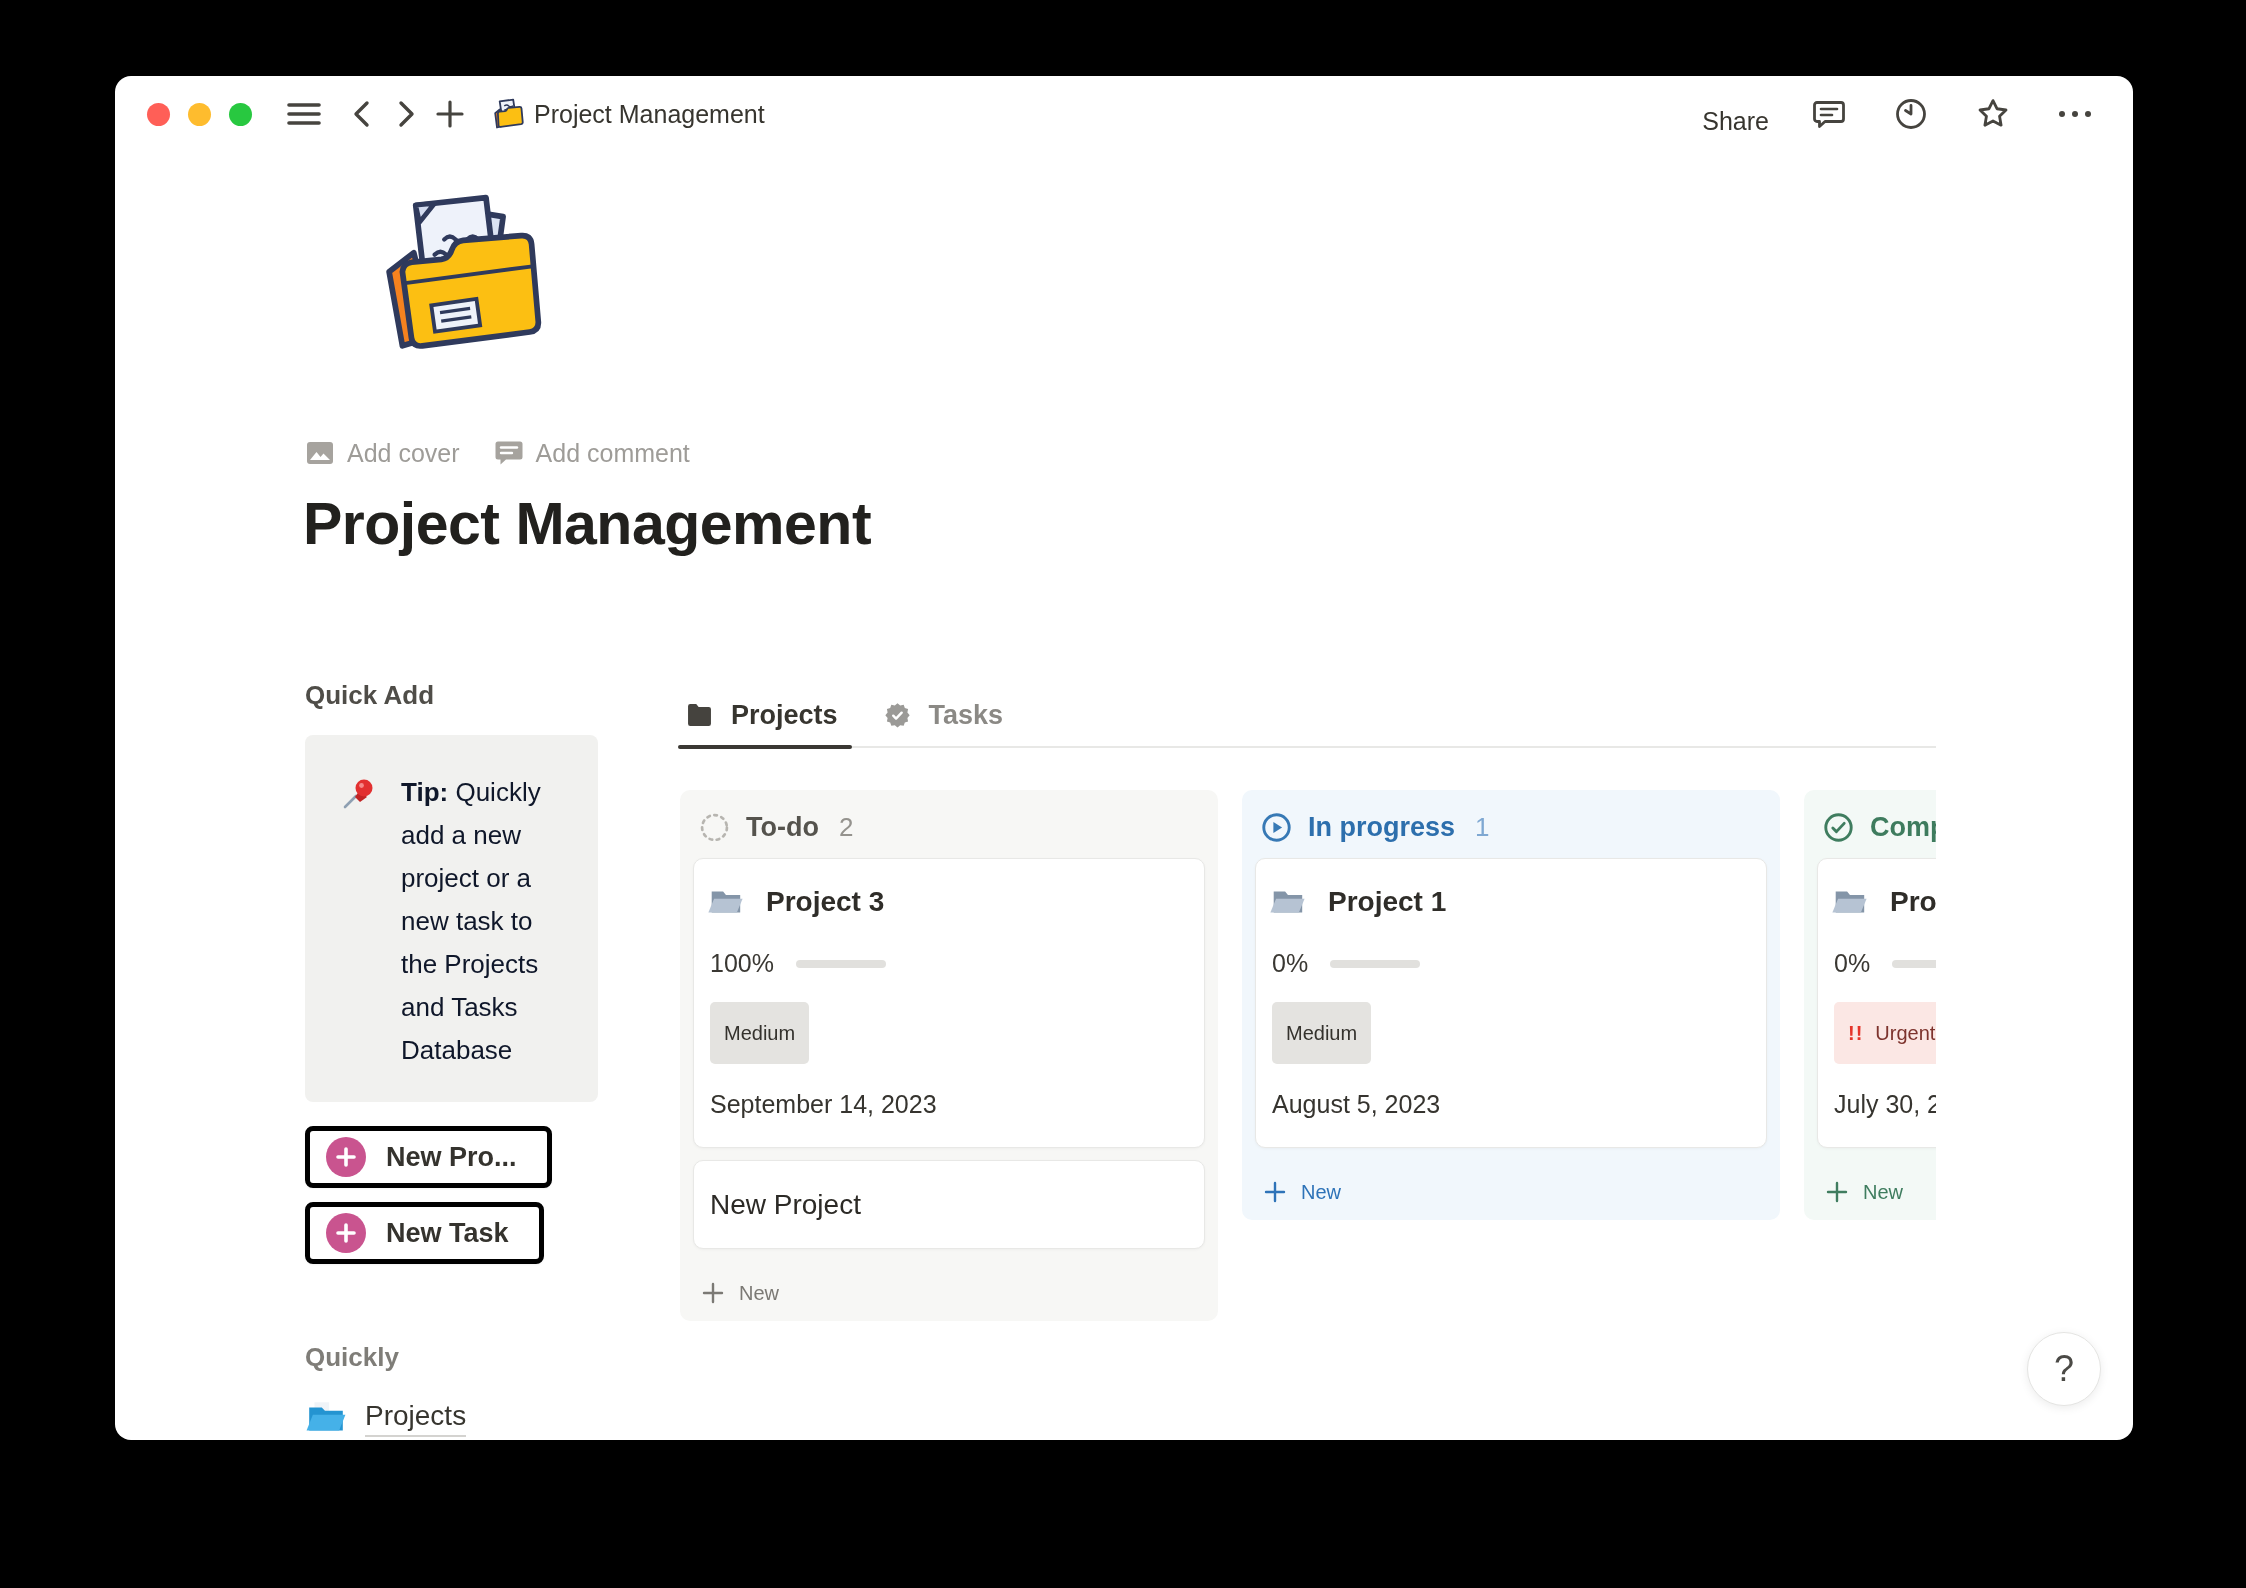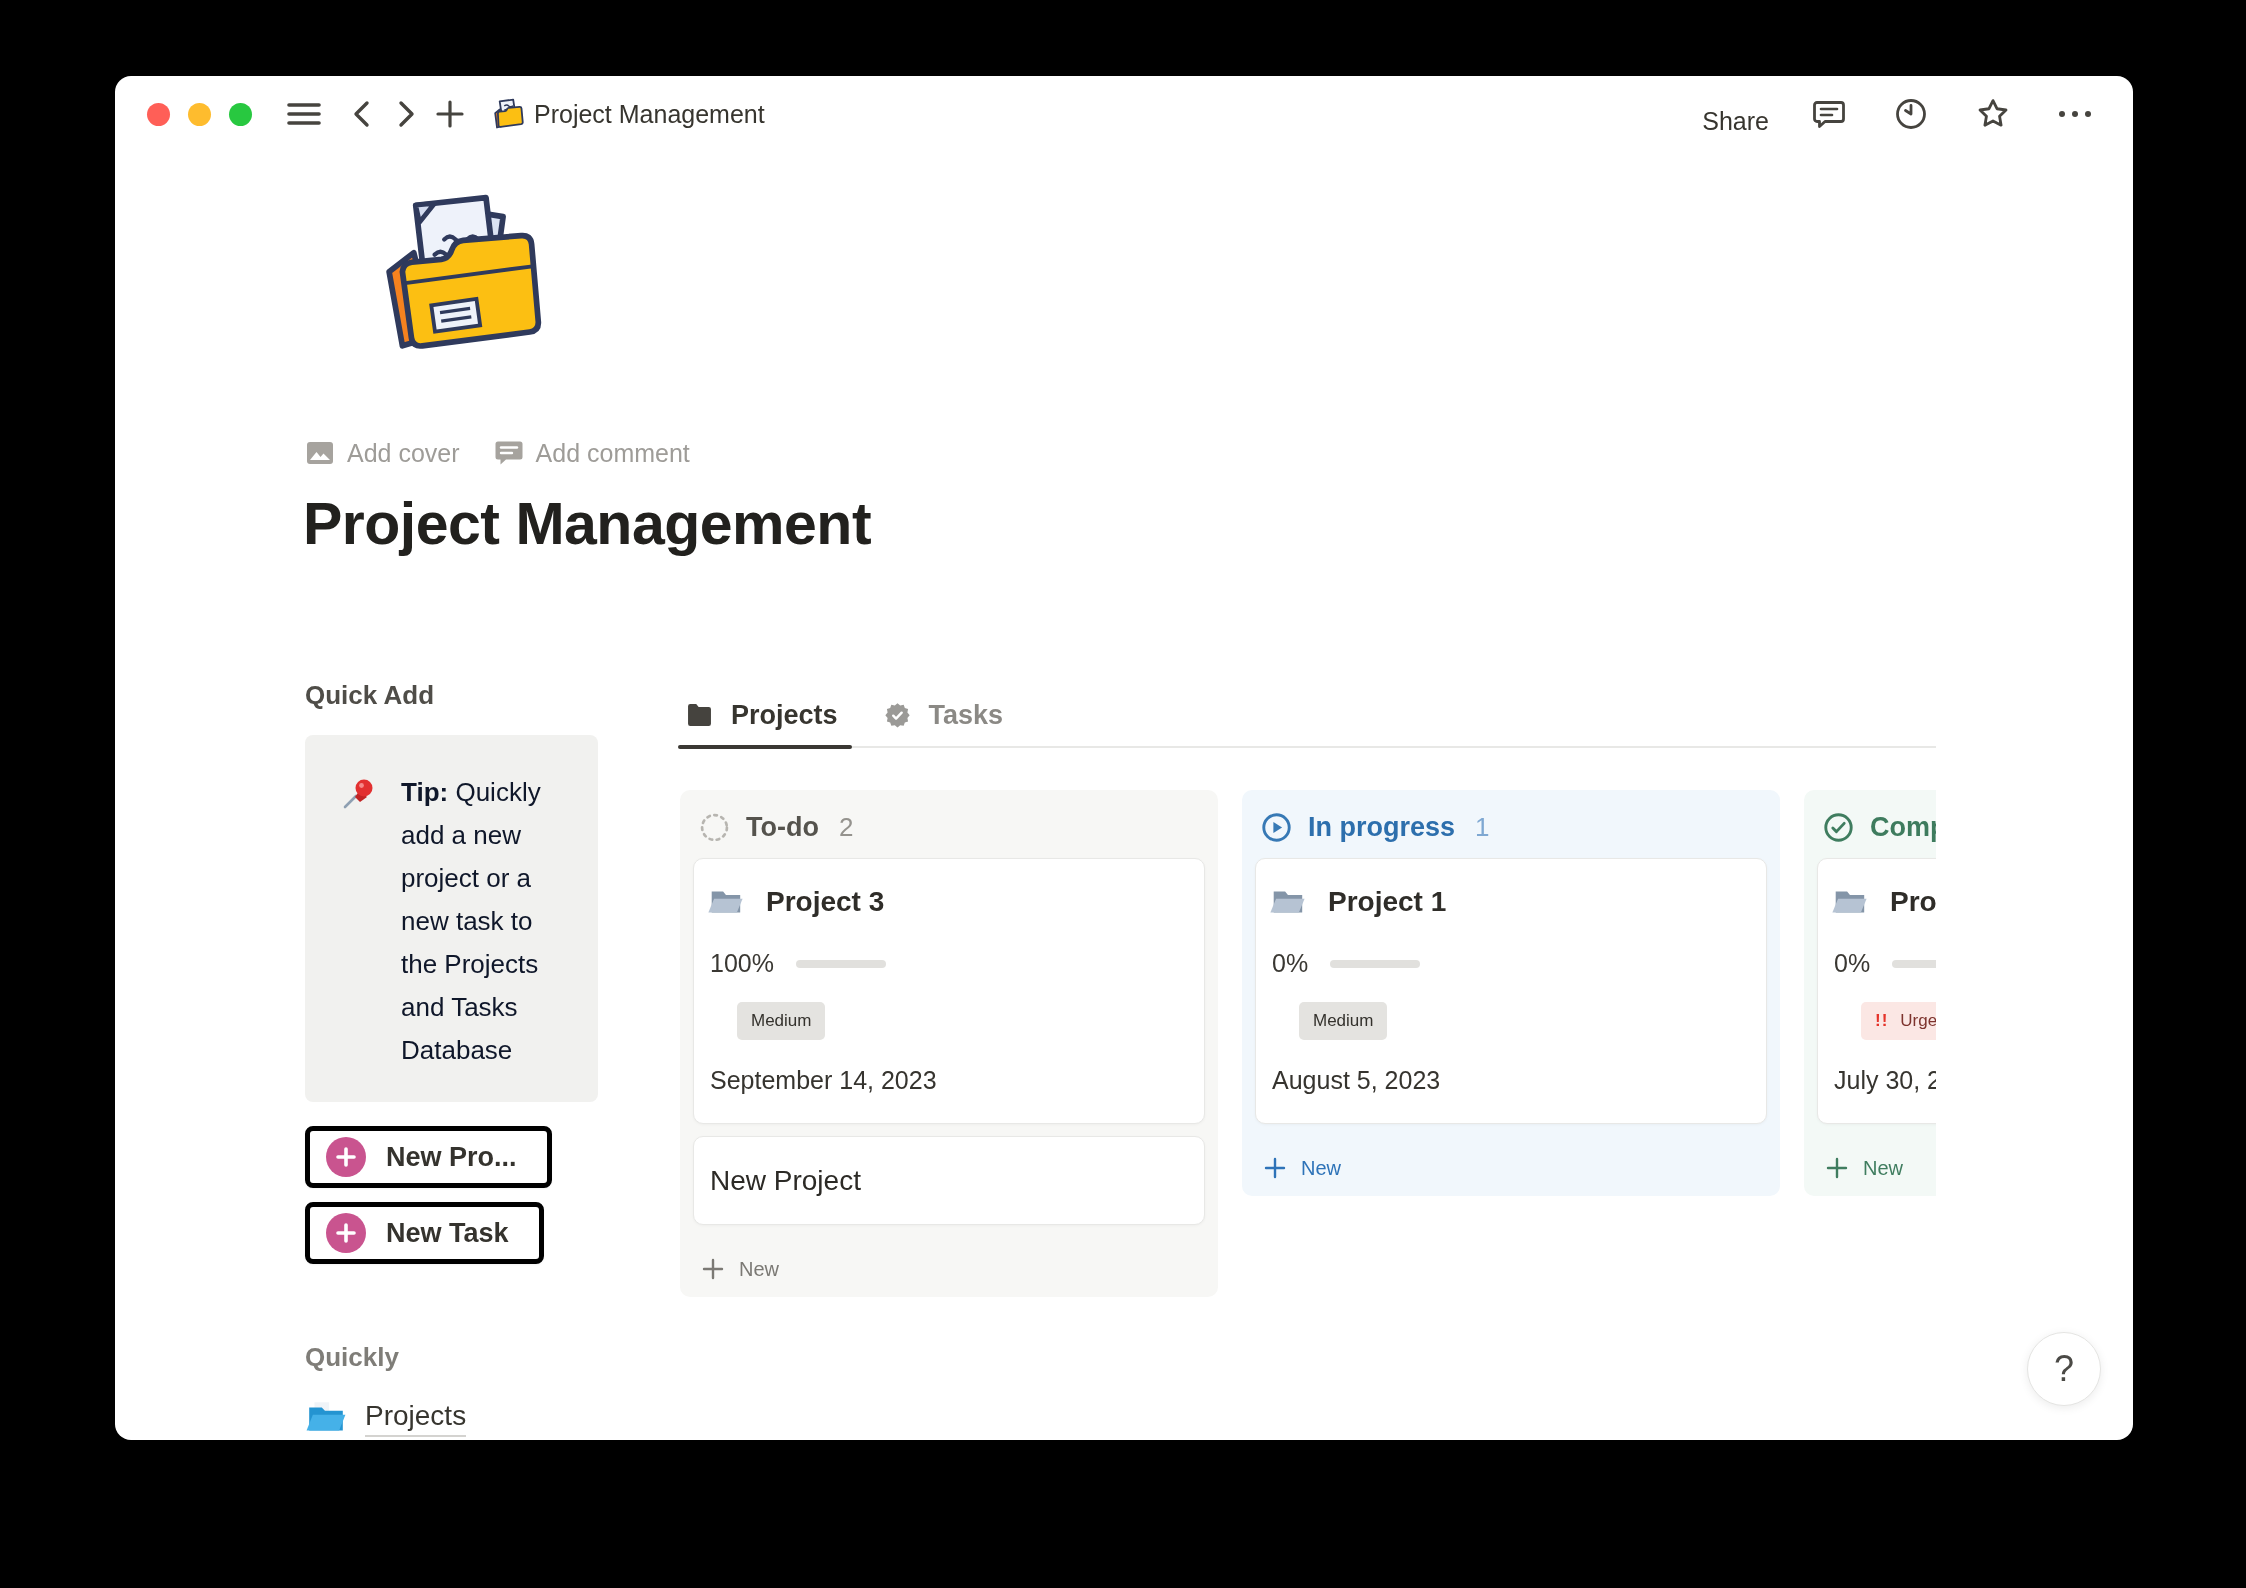--- a/index.html
+++ b/index.html
@@ -70,21 +70,21 @@
   .col-count{font-weight:500;margin-left:4px;font-size:26px;}
   .card{background:#fff;border:1px solid #e8e8e6;border-radius:10px;
         box-shadow:0 1px 3px rgba(15,15,15,.04);padding:24px 20px 28px 16px;margin-bottom:12px;}
   .card-title-row{display:flex;align-items:center;gap:22px;font-size:28px;font-weight:600;
                   color:#2f2d29;white-space:nowrap;}
   .card-title-row svg{margin-left:-4px;flex:none;}
   .progress-row{display:flex;align-items:center;gap:22px;margin-top:28px;font-size:25px;color:#3a3833;}
   .progress-track{width:90px;height:8px;border-radius:4px;background:#e1e0dd;overflow:hidden;}
   .progress-fill{height:100%;border-radius:4px;background:#5d93c2;}
   .chip-row{margin-top:24px;white-space:nowrap;}
-  .chip{display:inline-flex;align-items:center;height:38px;padding:0 14px;border-radius:5px;font-size:17px;margin-left:27px;}
+  .chip{display:inline-flex;align-items:center;height:38px;padding:12px 14px;border-radius:5px;font-size:20px;}
   .chip-medium{background:#e4e3e0;color:#34322d;}
   .chip-urgent{background:#fbe7e4;color:#7d332d;gap:12px;}
   .bangs{color:#e5342a;font-weight:700;letter-spacing:1px;}
   .date-row{margin-top:26px;font-size:25px;color:#36342f;white-space:nowrap;}
   .card-simple{padding:28px 20px 27px 16px;font-size:28px;font-weight:400;color:#2c2a26;}
   .new-row{display:flex;align-items:flex-end;gap:14px;padding-left:8px;font-size:20px;height:44px;margin-top:2px;}
   .new-row.gray{color:#7b7974;} .new-row.blue{color:#2e73b8;} .new-row.green{color:#3f7d5f;}
 
   .help-btn{position:absolute;left:1912px;top:1256px;width:74px;height:74px;border-radius:50%;
             background:#fff;border:1px solid #e4e4e2;box-shadow:0 2px 10px rgba(0,0,0,.08);

